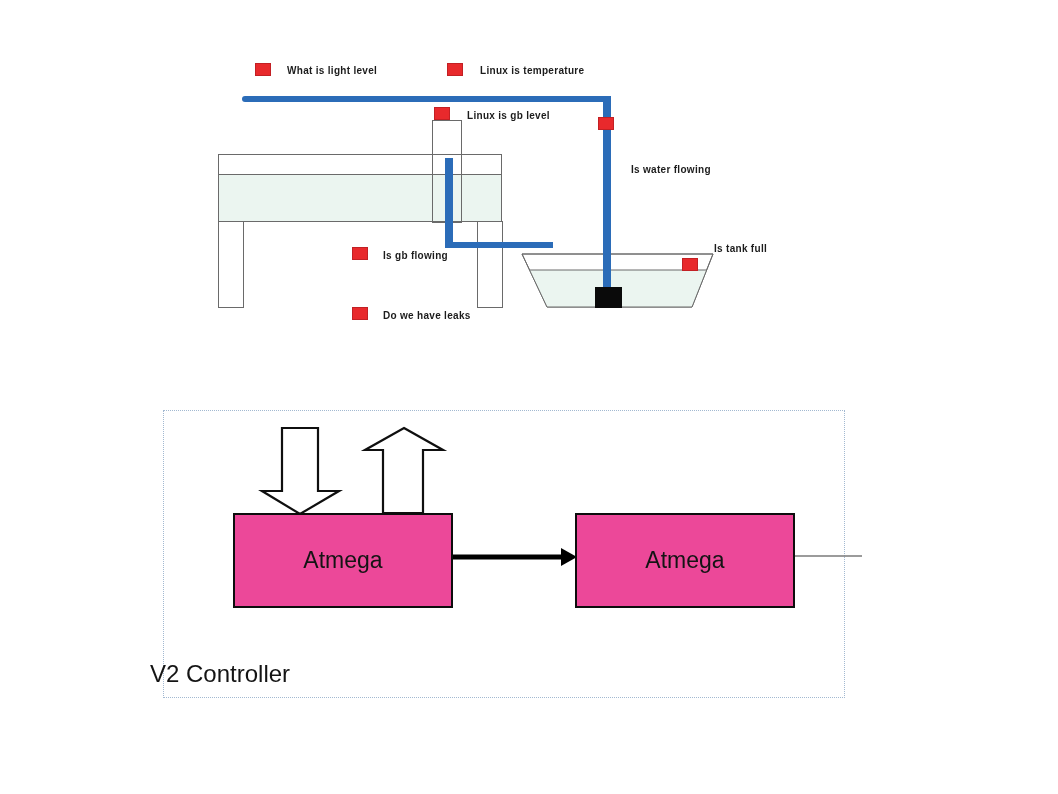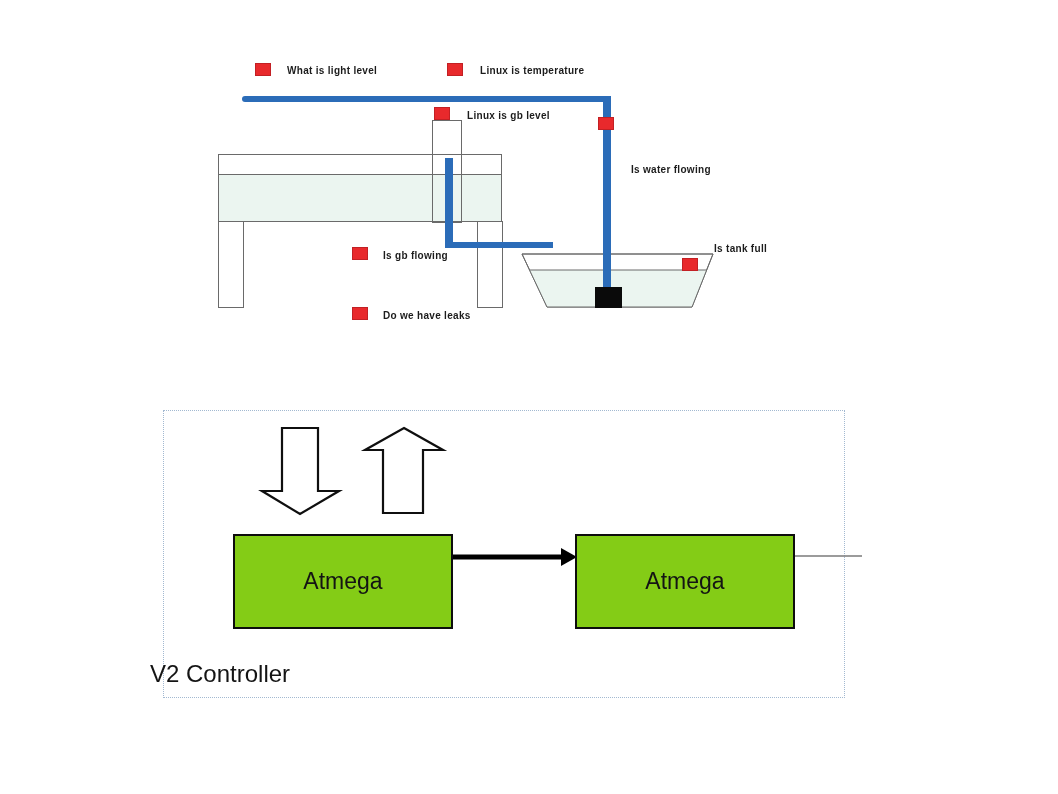--- a/index.html
+++ b/index.html
@@ -23,23 +23,23 @@
   .pipe-drain-h{left:445px;top:242px;width:108px;height:6px;}
   .pump{left:595px;top:287px;width:27px;height:21px;background:#0a0a0a;}
   .sensor{width:16px;height:13px;background:#e8292c;border:1px solid #c22024;box-sizing:border-box;}
   .slabel{
     font-size:10px;font-weight:bold;color:#1c1c1c;letter-spacing:0.3px;
     white-space:nowrap;line-height:13px;
   }
   
   .v2box{left:163px;top:410px;width:682px;height:288px;border:1px dotted #a3b9d1;box-sizing:border-box;background:transparent;}
   .block{
-    border:2px solid #0d0d0d;background:#84cc16;box-sizing:border-box;
+    border:2px solid #0d0d0d;background:#ec4899;box-sizing:border-box;
     display:flex;align-items:center;justify-content:center;
-    font-size:23px;color:#141414;margin-top:21px;
+    font-size:23px;color:#141414;
   }
   .block-atmega{left:233px;top:513px;width:220px;height:95px;}
   .block-linux{left:575px;top:513px;width:220px;height:95px;}
   .v2label{
     left:150px;top:660px;width:680px;text-align:left;
     font-size:24px;color:#141414;
   }
   svg.layer{position:absolute;left:0;top:0;pointer-events:none;}
 </style>
 </head>

